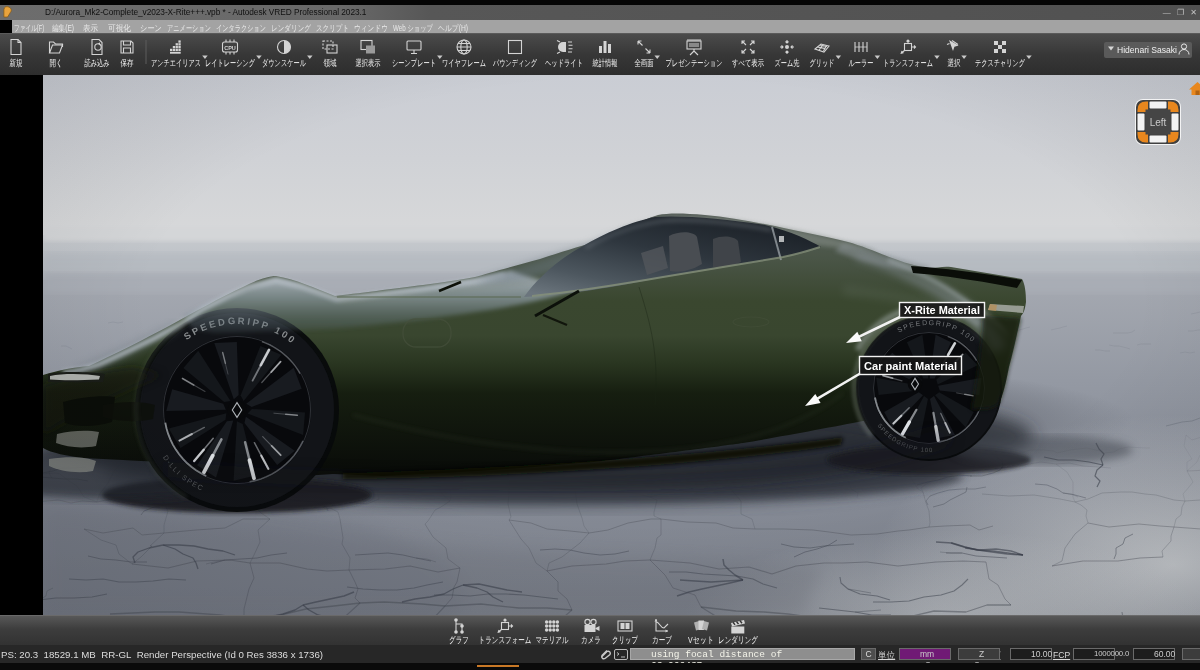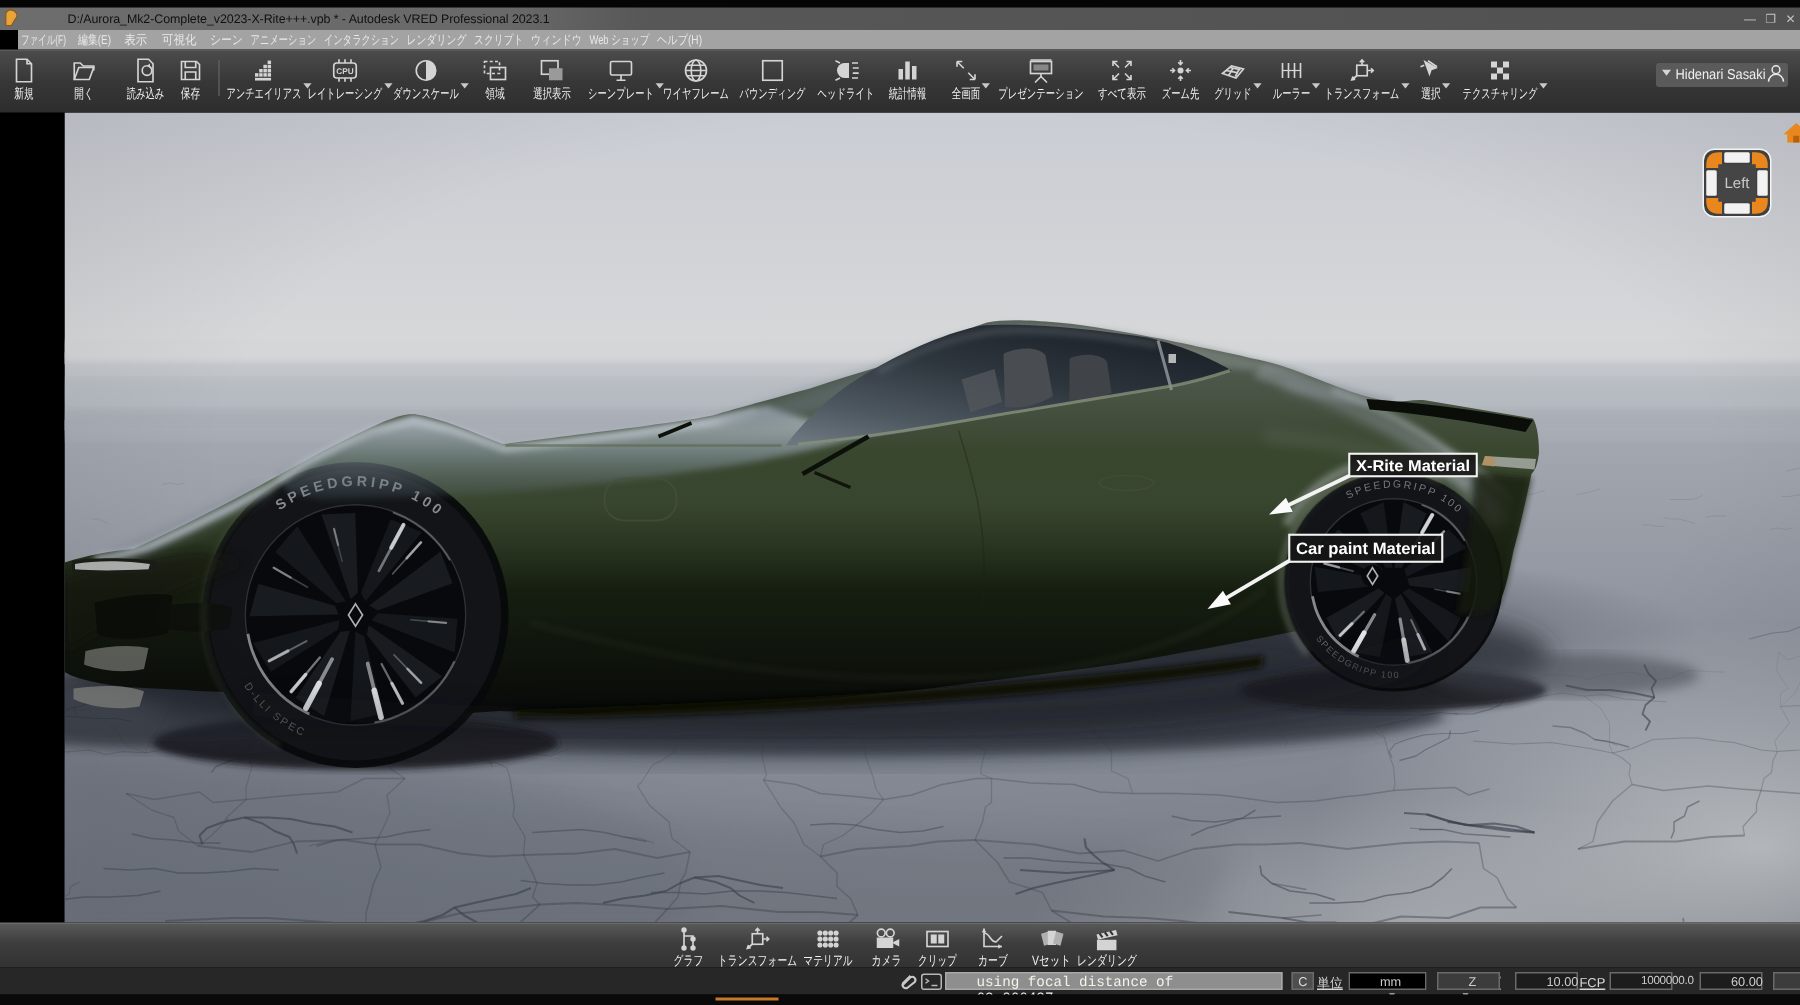--- a/index.html
+++ b/index.html
@@ -814,29 +814,30 @@
         </g>
         <text x="701" y="27" fill="#f2f2f2" font-size="9" font-family="Liberation Sans" text-anchor="middle" textLength="26" lengthAdjust="spacingAndGlyphs">Vセット</text>
         <g transform="translate(738,10)" stroke="#d4d4d4" fill="none" stroke-width="1.1">
           <path d="M-7,-3 l13,-3 1,3.5 -13,3 z" fill="#d4d4d4" stroke="none"></path>
           <rect x="-6.7" y="0.5" width="13" height="7" fill="#d4d4d4" stroke="none"></rect>
           <path d="M-5,-3.7 l2,2.6 M-1.5,-4.5 l2,2.6 M2,-5.3 l2,2.6" stroke="#333" stroke-width="1.4"></path>
         </g>
         <text x="738" y="27" fill="#f2f2f2" font-size="9" font-family="Liberation Sans" text-anchor="middle" textLength="40" lengthAdjust="spacingAndGlyphs">レンダリング</text>
       </svg></div>
   <div id="statusbar">
+      <span style="position:absolute;left:1px;top:3.5px">PS: 20.3&nbsp;&nbsp;18529.1 MB&nbsp;&nbsp;RR-GL&nbsp;&nbsp;Render Perspective (Id 0 Res 3836 x 1736)</span>
       <svg style="position:absolute;left:598px;top:2.5px" width="32" height="13" viewBox="0 0 32 13">
         <path d="M4,8.5 L9,3.5 a2.2,2.2 0 0 1 3,3 L7,10.5 a2.2,2.2 0 0 1 -3,-3 L9,2.5" stroke="#c8c8c8" fill="none" stroke-width="1.4"></path>
         <rect x="16.5" y="1.5" width="13" height="10" rx="1.5" stroke="#b8b8b8" fill="none"></rect>
         <path d="M19,4.5 l2,1.5 -2,1.5 M23,9 h4" stroke="#b8b8b8" fill="none" stroke-width="1"></path>
       </svg>
       <div class="f" style="left:630px;width:225px;background:#8e8e8e;border-color:#a8a8a8;color:#f4f4ea;font-family:'Liberation Mono',monospace;font-size:9.5px;line-height:11px;letter-spacing:0">using focal distance of 63.066437</div>
       <div class="f" style="left:861px;width:15px;background:#4e4e4e;color:#ddd;text-align:center;padding:0">C</div>
       <span class="lb" style="left:878px">単位</span>
-      <div class="f" style="left:899px;width:52px;background:#000000">mm<span class="car">▾</span></div>
+      <div class="f" style="left:899px;width:52px;background:#701a75">mm<span class="car">▾</span></div>
       <span class="lb" style="left:974px">アップ</span>
       <div class="f" style="left:958px;width:29px;background:#3c3c3c">Z<span class="car">▾</span></div>
       <span class="lb" style="left:1034px">NCP</span>
       <div class="f" style="left:1010px;width:36px">10.00</div>
       <span class="lb" style="left:1053px">FCP</span>
       <div class="f" style="left:1073px;width:39px;font-size:7.8px;letter-spacing:-0.2px">1000000.0</div>
       <span class="lb" style="left:1136px;">視野</span>
       <div class="f" style="left:1133px;width:35px">60.00</div>
       <div class="f" style="left:1182px;width:26px;background:#3c3c3c;color:#ddd">ICV</div>
     </div>

